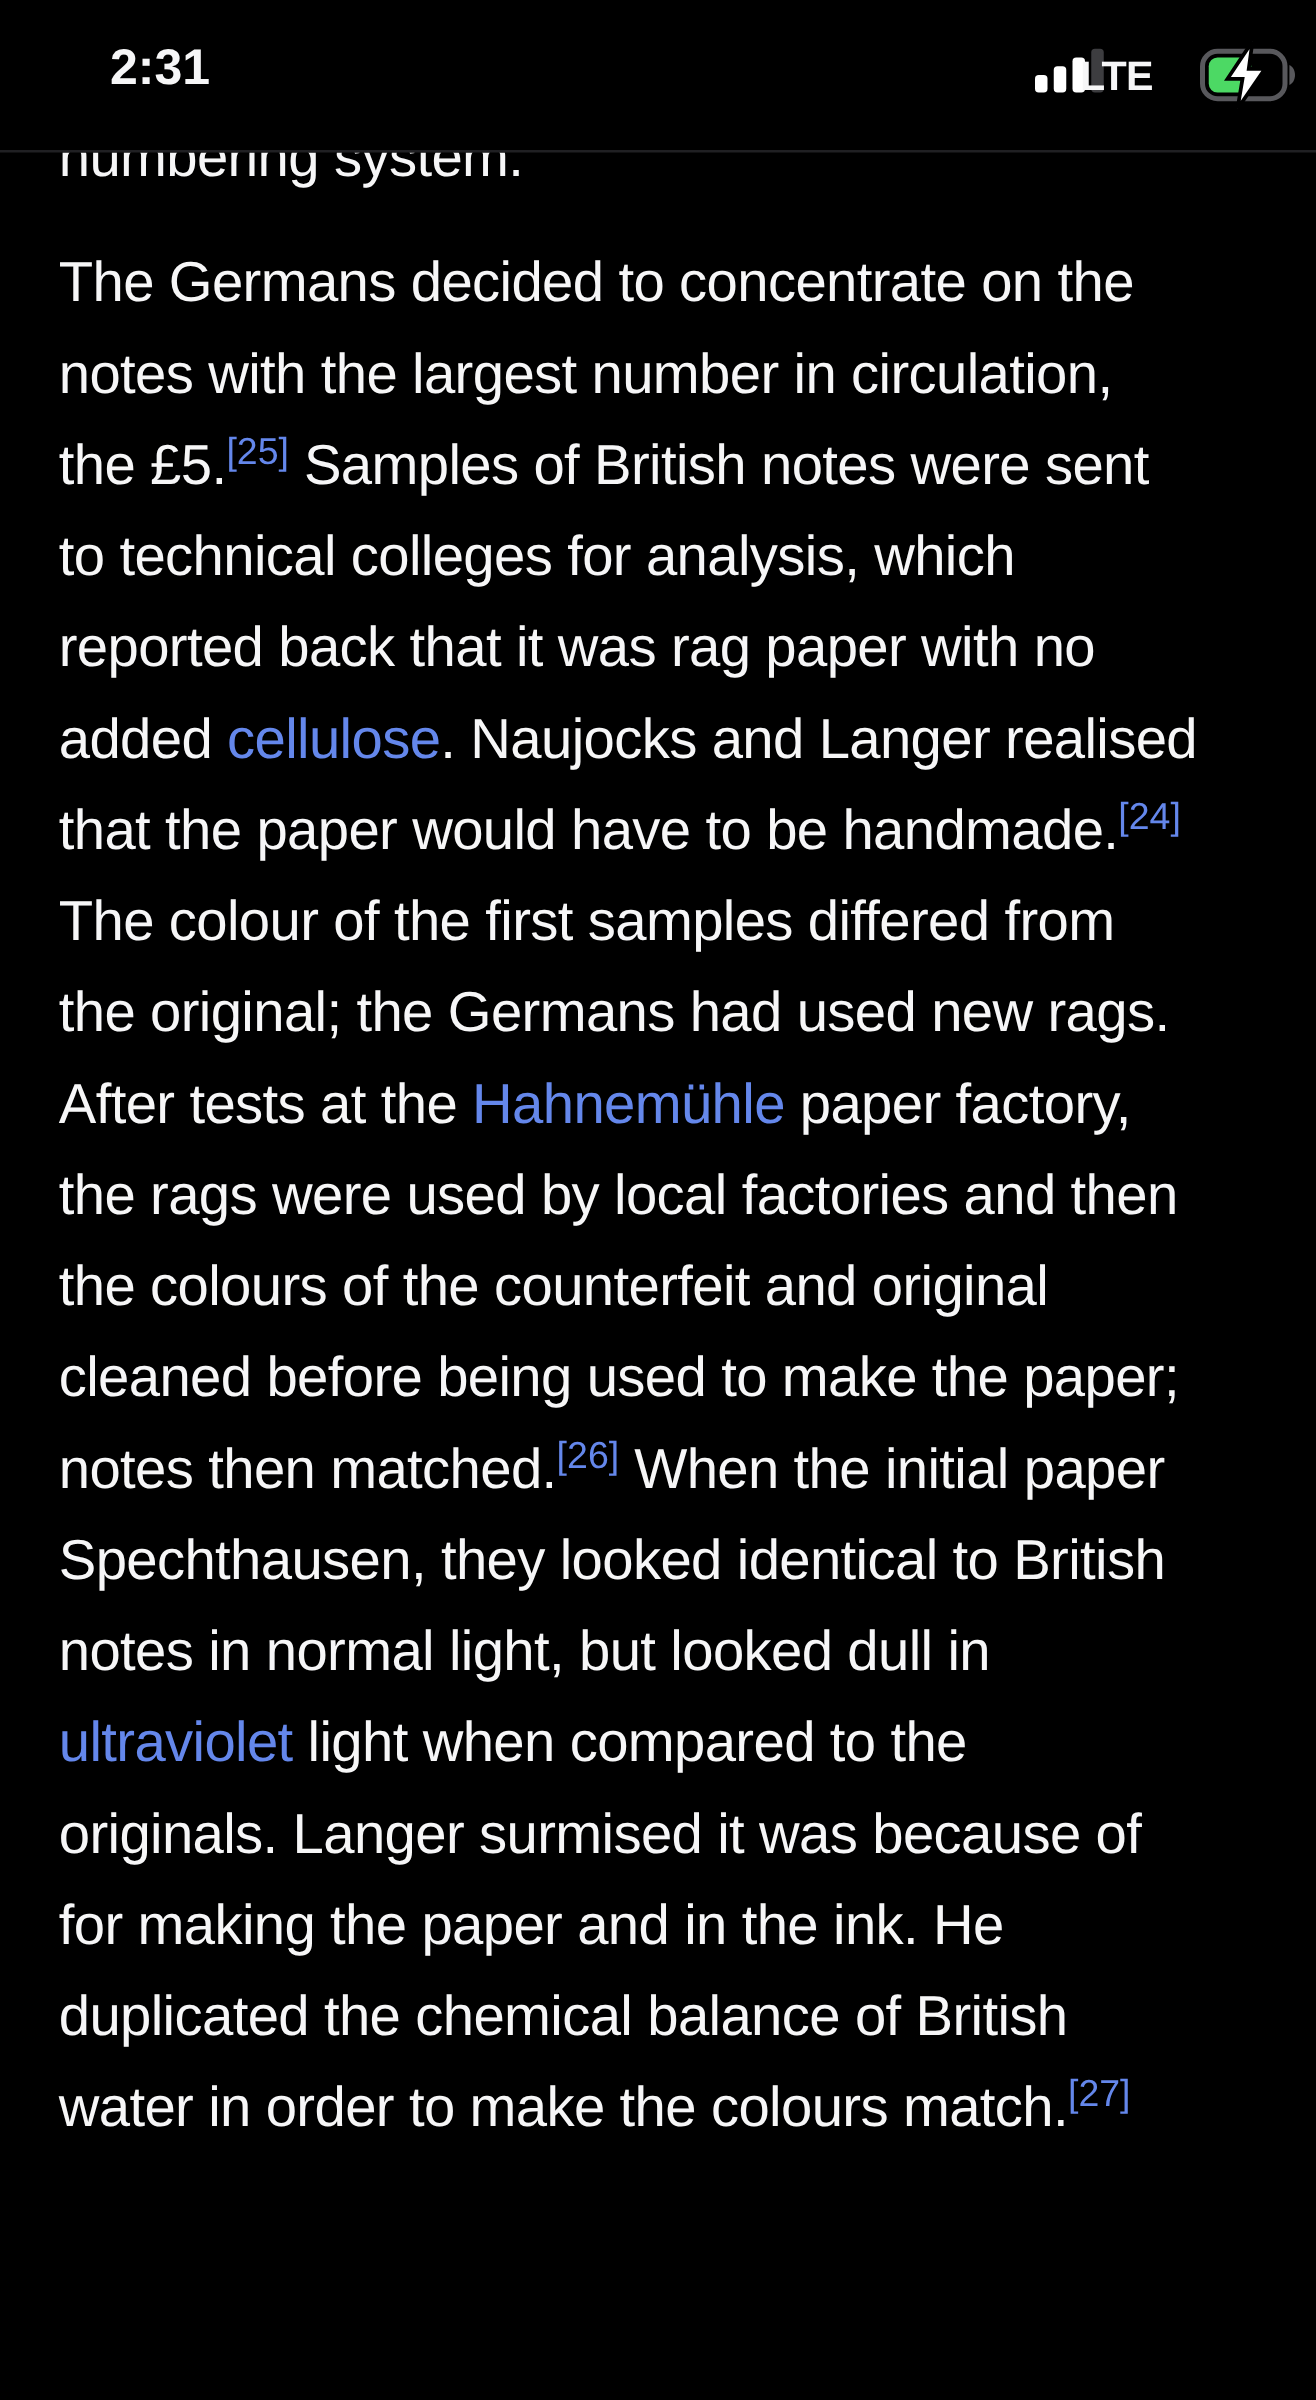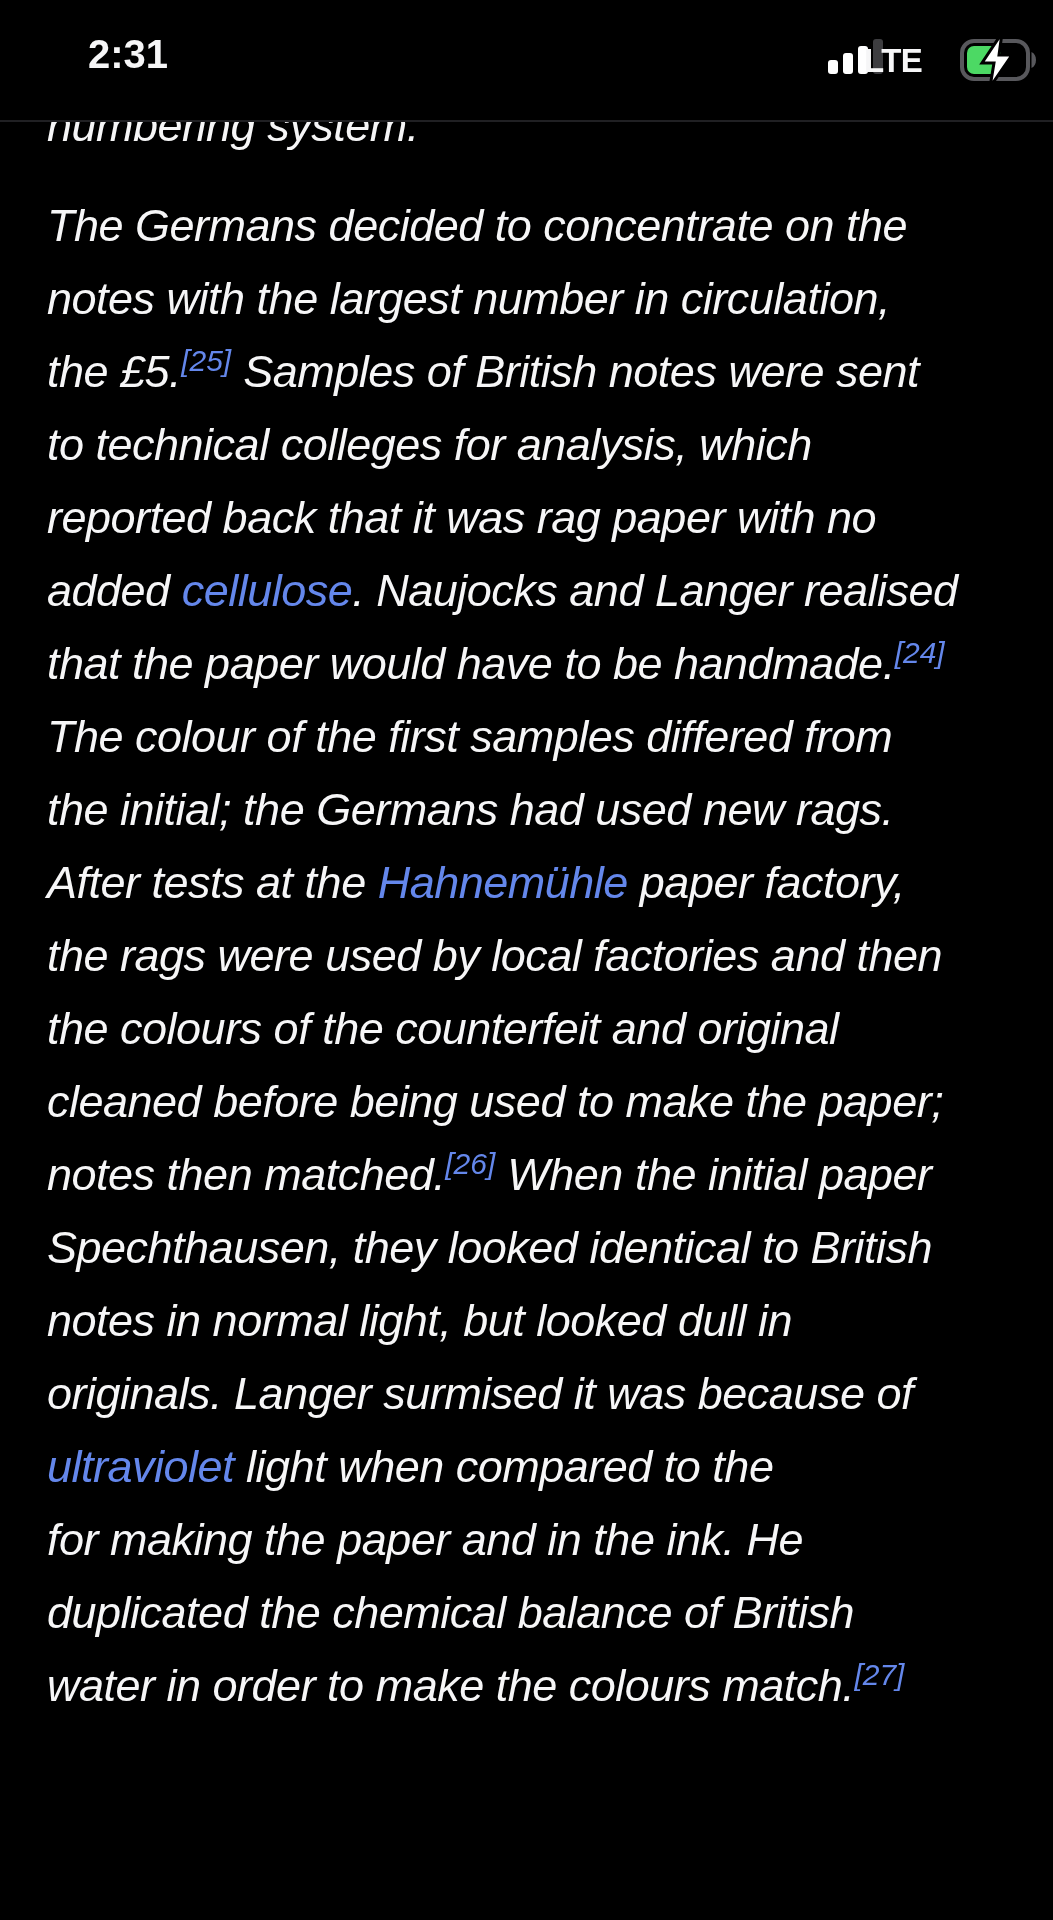--- a/index.html
+++ b/index.html
@@ -45,21 +45,20 @@
   .signal .b4{left:45px;height:35px;}
   .network-label{
     position:absolute;left:864px;top:42px;
     color:var(--text);font-size:33px;font-weight:600;letter-spacing:-0.5px;
   }
   .battery{position:absolute;left:960px;top:33px;}
   
   .article{
     position:absolute;left:0;top:0;width:1053px;height:1476px;
     color:var(--text);
-    font-style:italic;
   }
   .clipped-line{
     position:absolute;left:47px;top:89px;
     font-size:45px;line-height:73px;letter-spacing:-0.5px;
     white-space:nowrap;z-index:1;
   }
   .paragraph{
     position:absolute;left:47px;top:189px;z-index:1;
   }
   .line{
@@ -81,30 +80,30 @@
   <div class="clipped-line">numbering system.</div>
   <div class="paragraph">
       <div class="line"><span>The Germans decided to concentrate on the</span></div>
       <div class="line"><span>notes with the largest number in circulation,</span></div>
       <div class="line"><span>the £5.</span><span class="ref">[25]</span><span> Samples of British notes were sent</span></div>
       <div class="line"><span>to technical colleges for analysis, which</span></div>
       <div class="line"><span>reported back that it was rag paper with no</span></div>
       <div class="line"><span>added </span><span class="link">cellulose</span><span>. Naujocks and Langer realised</span></div>
       <div class="line"><span>that the paper would have to be handmade.</span><span class="ref">[24]</span></div>
       <div class="line"><span>The colour of the first samples differed from</span></div>
-      <div class="line"><span>the initial; the Germans had used new rags.</span></div>
+      <div class="line"><span>the original; the Germans had used new rags.</span></div>
       <div class="line"><span>After tests at the </span><span class="link">Hahnemühle</span><span> paper factory,</span></div>
       <div class="line"><span>the rags were used by local factories and then</span></div>
       <div class="line"><span>the colours of the counterfeit and original</span></div>
       <div class="line"><span>cleaned before being used to make the paper;</span></div>
       <div class="line"><span>notes then matched.</span><span class="ref">[26]</span><span> When the initial paper</span></div>
       <div class="line"><span>Spechthausen, they looked identical to British</span></div>
       <div class="line"><span>notes in normal light, but looked dull in</span></div>
+      <div class="line"><span class="link">ultraviolet</span><span> light when compared to the</span></div>
       <div class="line"><span>originals. Langer surmised it was because of</span></div>
-      <div class="line"><span class="link">ultraviolet</span><span> light when compared to the</span></div>
       <div class="line"><span>for making the paper and in the ink. He</span></div>
       <div class="line"><span>duplicated the chemical balance of British</span></div>
       <div class="line"><span>water in order to make the colours match.</span><span class="ref">[27]</span></div>
     </div>
 </div>
 
 <div class="status-bar">
   <div class="status-time">2:31</div>
 
   <div class="signal">

